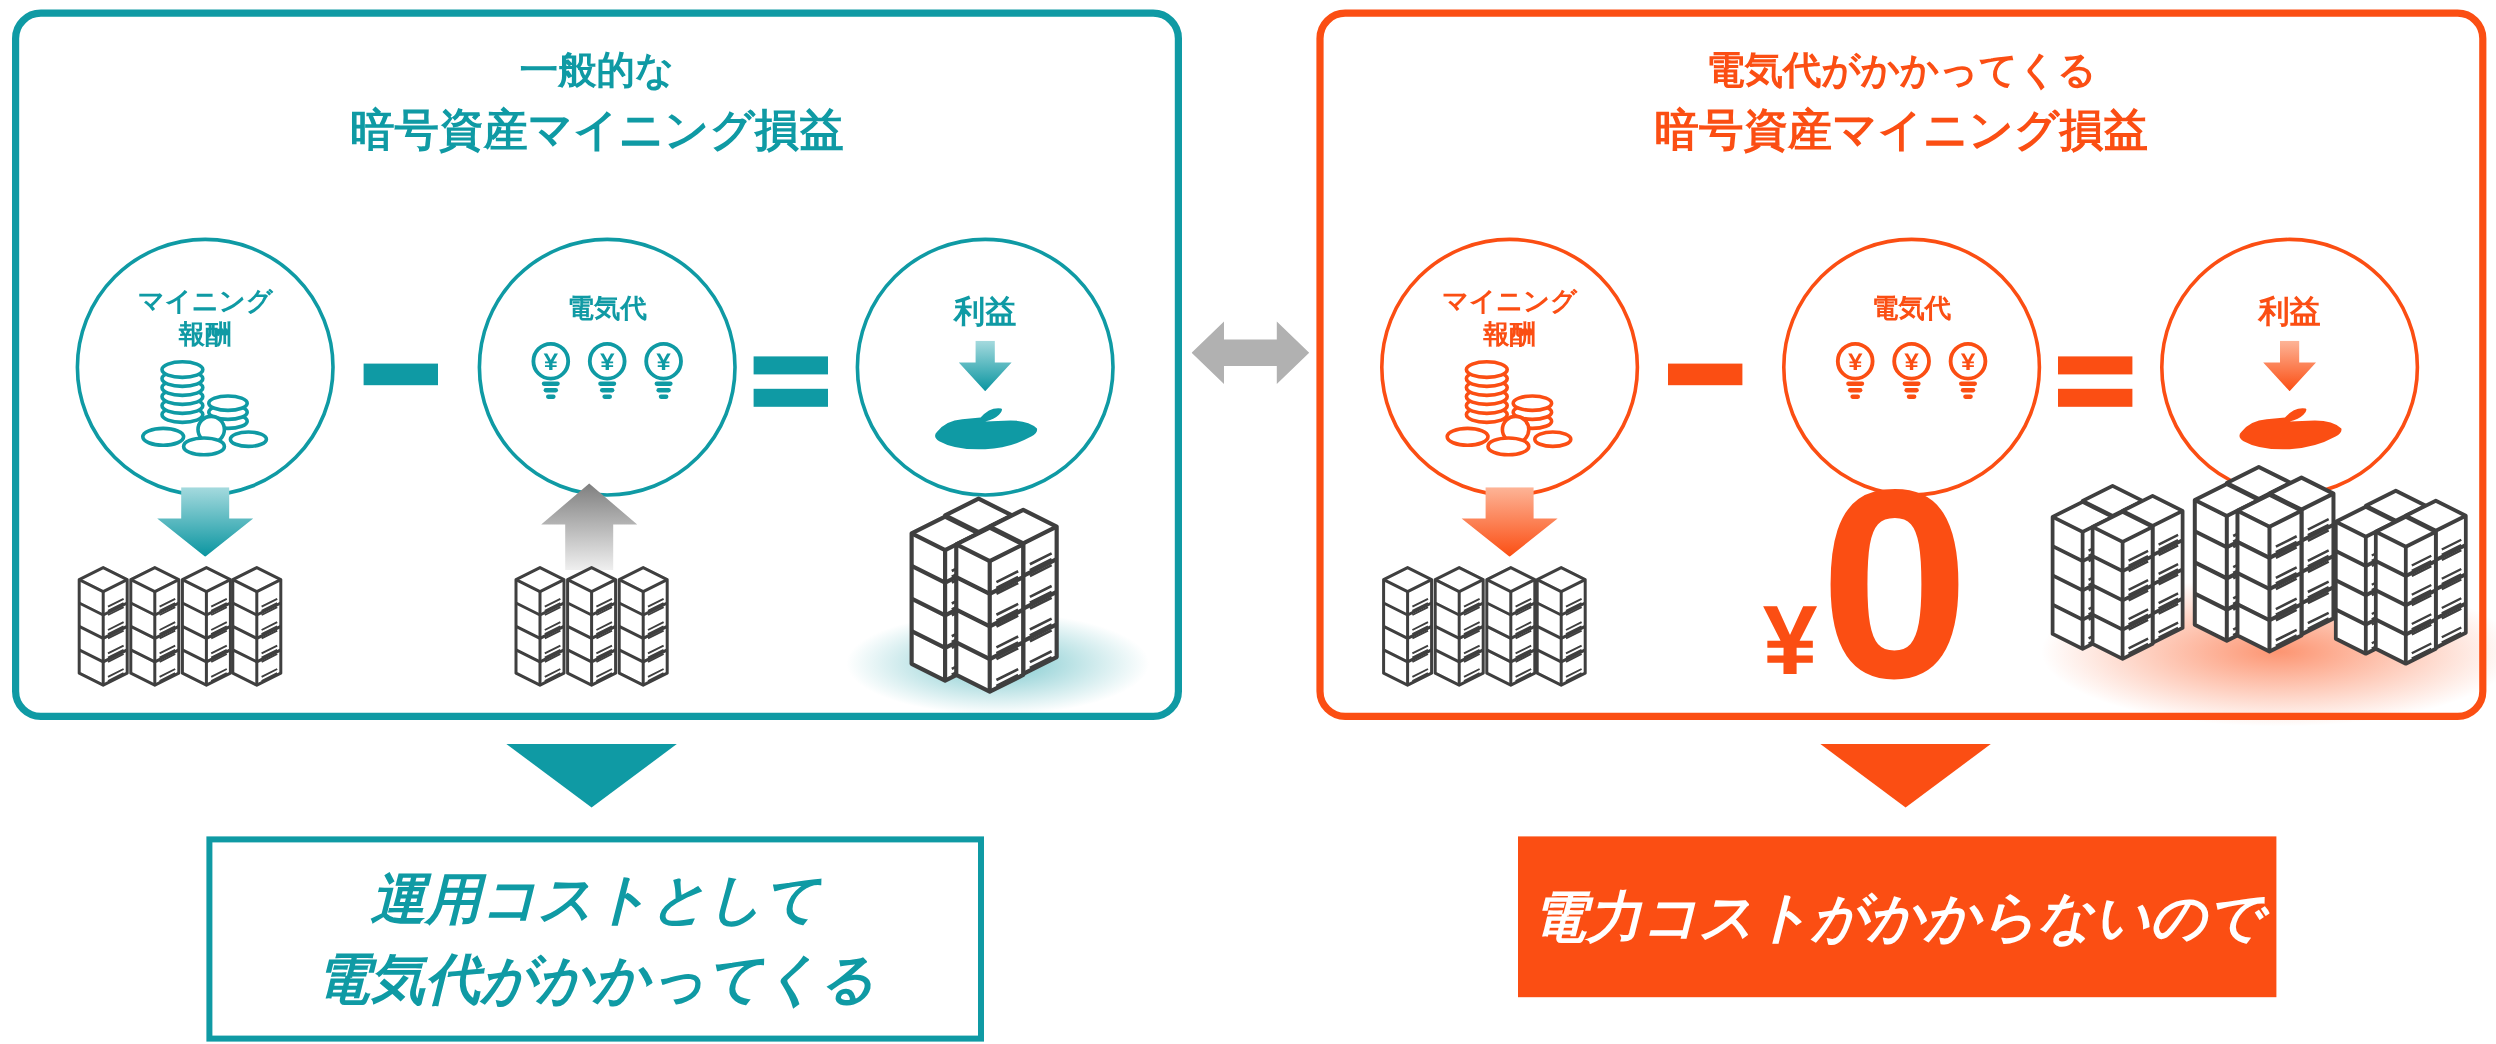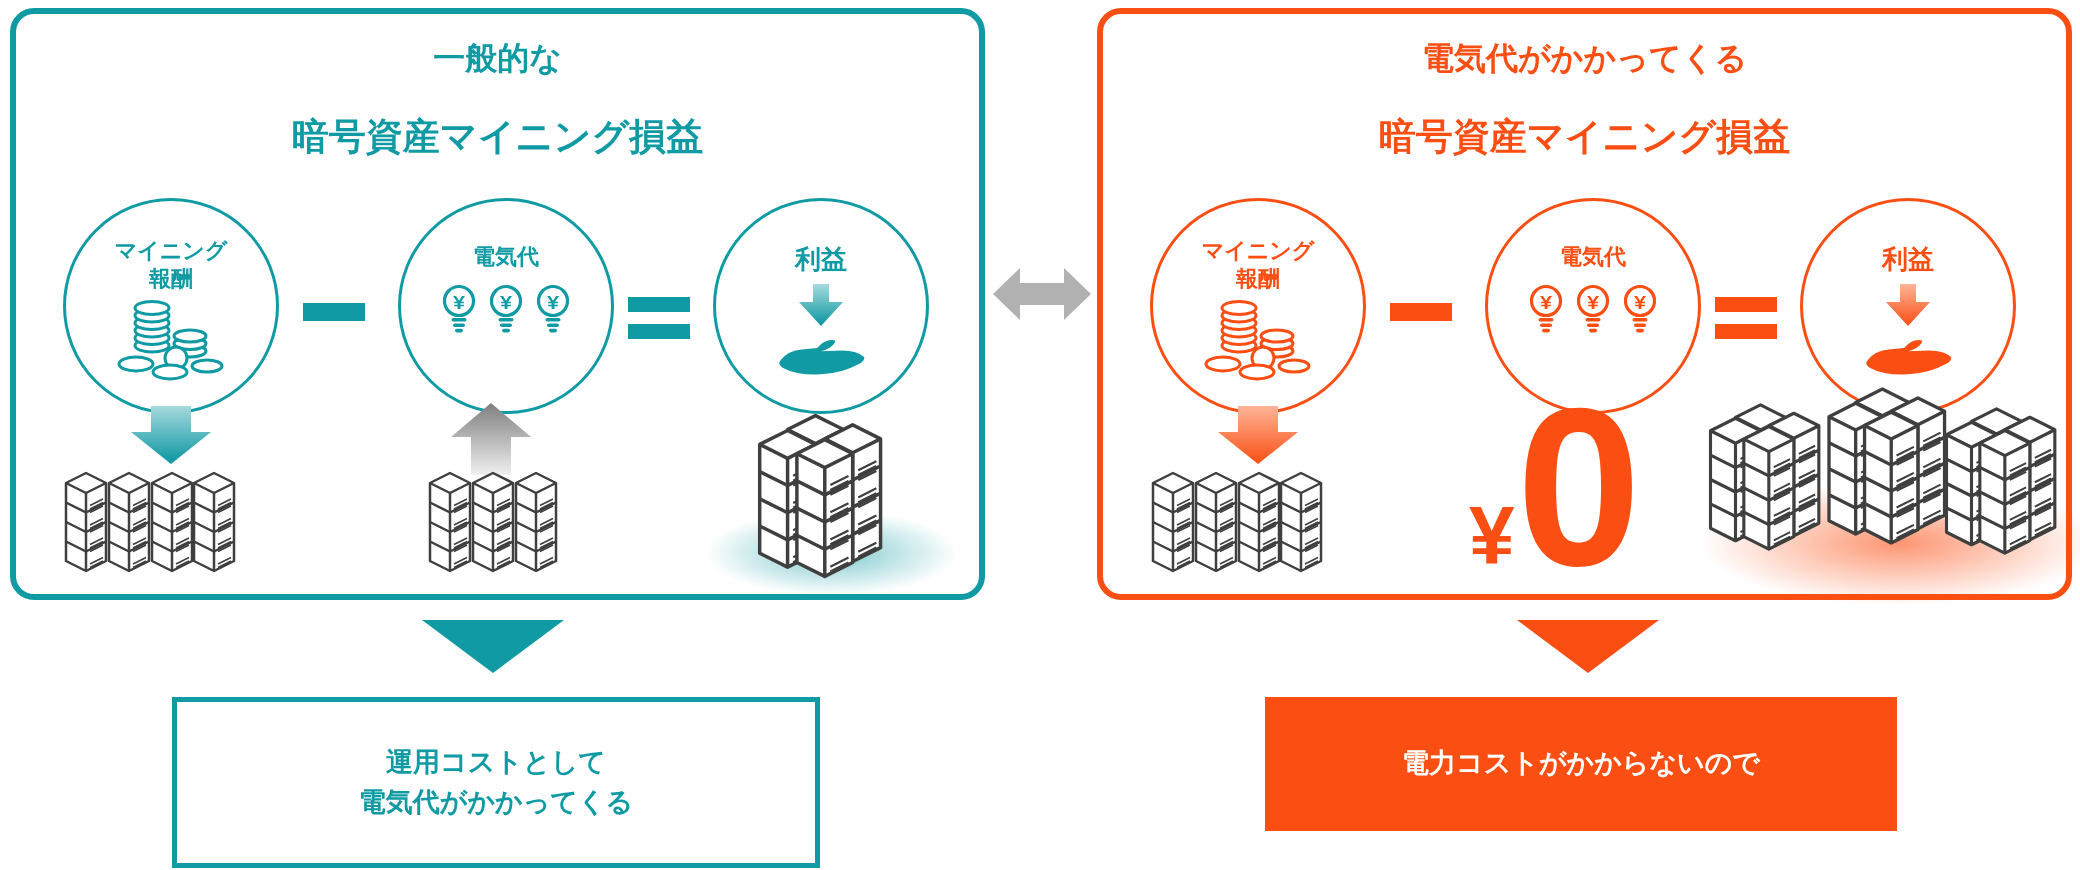--- a/index.html
+++ b/index.html
@@ -14,21 +14,21 @@
     font-family:"Liberation Sans","DejaVu Sans",sans-serif;
   }
   
   .panel{position:absolute;top:8px;width:975px;height:592px;border:6px solid;border-radius:24px;
          background:#fff;box-sizing:border-box;}
   .panel.teal{left:10px;border-color:var(--teal);color:var(--teal);}
   .panel.orange{left:1097px;border-color:var(--orange);color:var(--orange);}
 
   .title{position:absolute;left:0;right:0;top:20px;text-align:center;font-weight:bold;}
   .title .l1{font-size:32px;line-height:1.5;}
-  .title .l2{font-size:37px;line-height:1.45;margin-top:28px;}
+  .title .l2{font-size:37px;line-height:1.45;}
 
   
   .circle{position:absolute;top:184px;width:216px;height:216px;border:3px solid;border-radius:50%;
           background:#fff;box-sizing:border-box;display:flex;flex-direction:column;align-items:center;}
   .panel.teal .circle{border-color:var(--teal);}
   .panel.orange .circle{border-color:var(--orange);}
   .c1{left:47px;} .c2{left:382px;font-family:Liberation Mono, monospace;} .c3{left:697px;}
   .lbl{font-weight:bold;font-size:22px;line-height:1.25;text-align:center;}
   .c1 .lbl{margin-top:36px;}
   .c2 .lbl{margin-top:44px;}
@@ -67,21 +67,21 @@
   
   .between{position:absolute;left:993px;top:256px;width:98px;height:76px;}
 
   
   .tri{position:absolute;width:0;height:0;border-left:71px solid transparent;border-right:71px solid transparent;
        border-top:53px solid;top:620px;}
   .tri-teal{left:422px;border-top-color:var(--teal);}
   .tri-orange{left:1517px;border-top-color:var(--orange);}
   .conclusion{position:absolute;top:697px;display:flex;flex-direction:column;justify-content:center;
               text-align:center;font-weight:bold;box-sizing:border-box;}
-  .conclusion .line{font-size:27px;line-height:1.45;}
+  .conclusion .line{font-size:46px;line-height:1.45;font-style:italic;}
   .concl-left{left:172px;width:648px;height:171px;border:5px solid var(--teal);color:var(--teal);background:#fff;}
   .concl-right{left:1265px;width:632px;height:134px;background:var(--orange);color:#fff;}
 
   .defs{position:absolute;width:0;height:0;}
 </style>
 </head>
 <body>
 
 <svg class="defs" aria-hidden="true">
   <defs>

